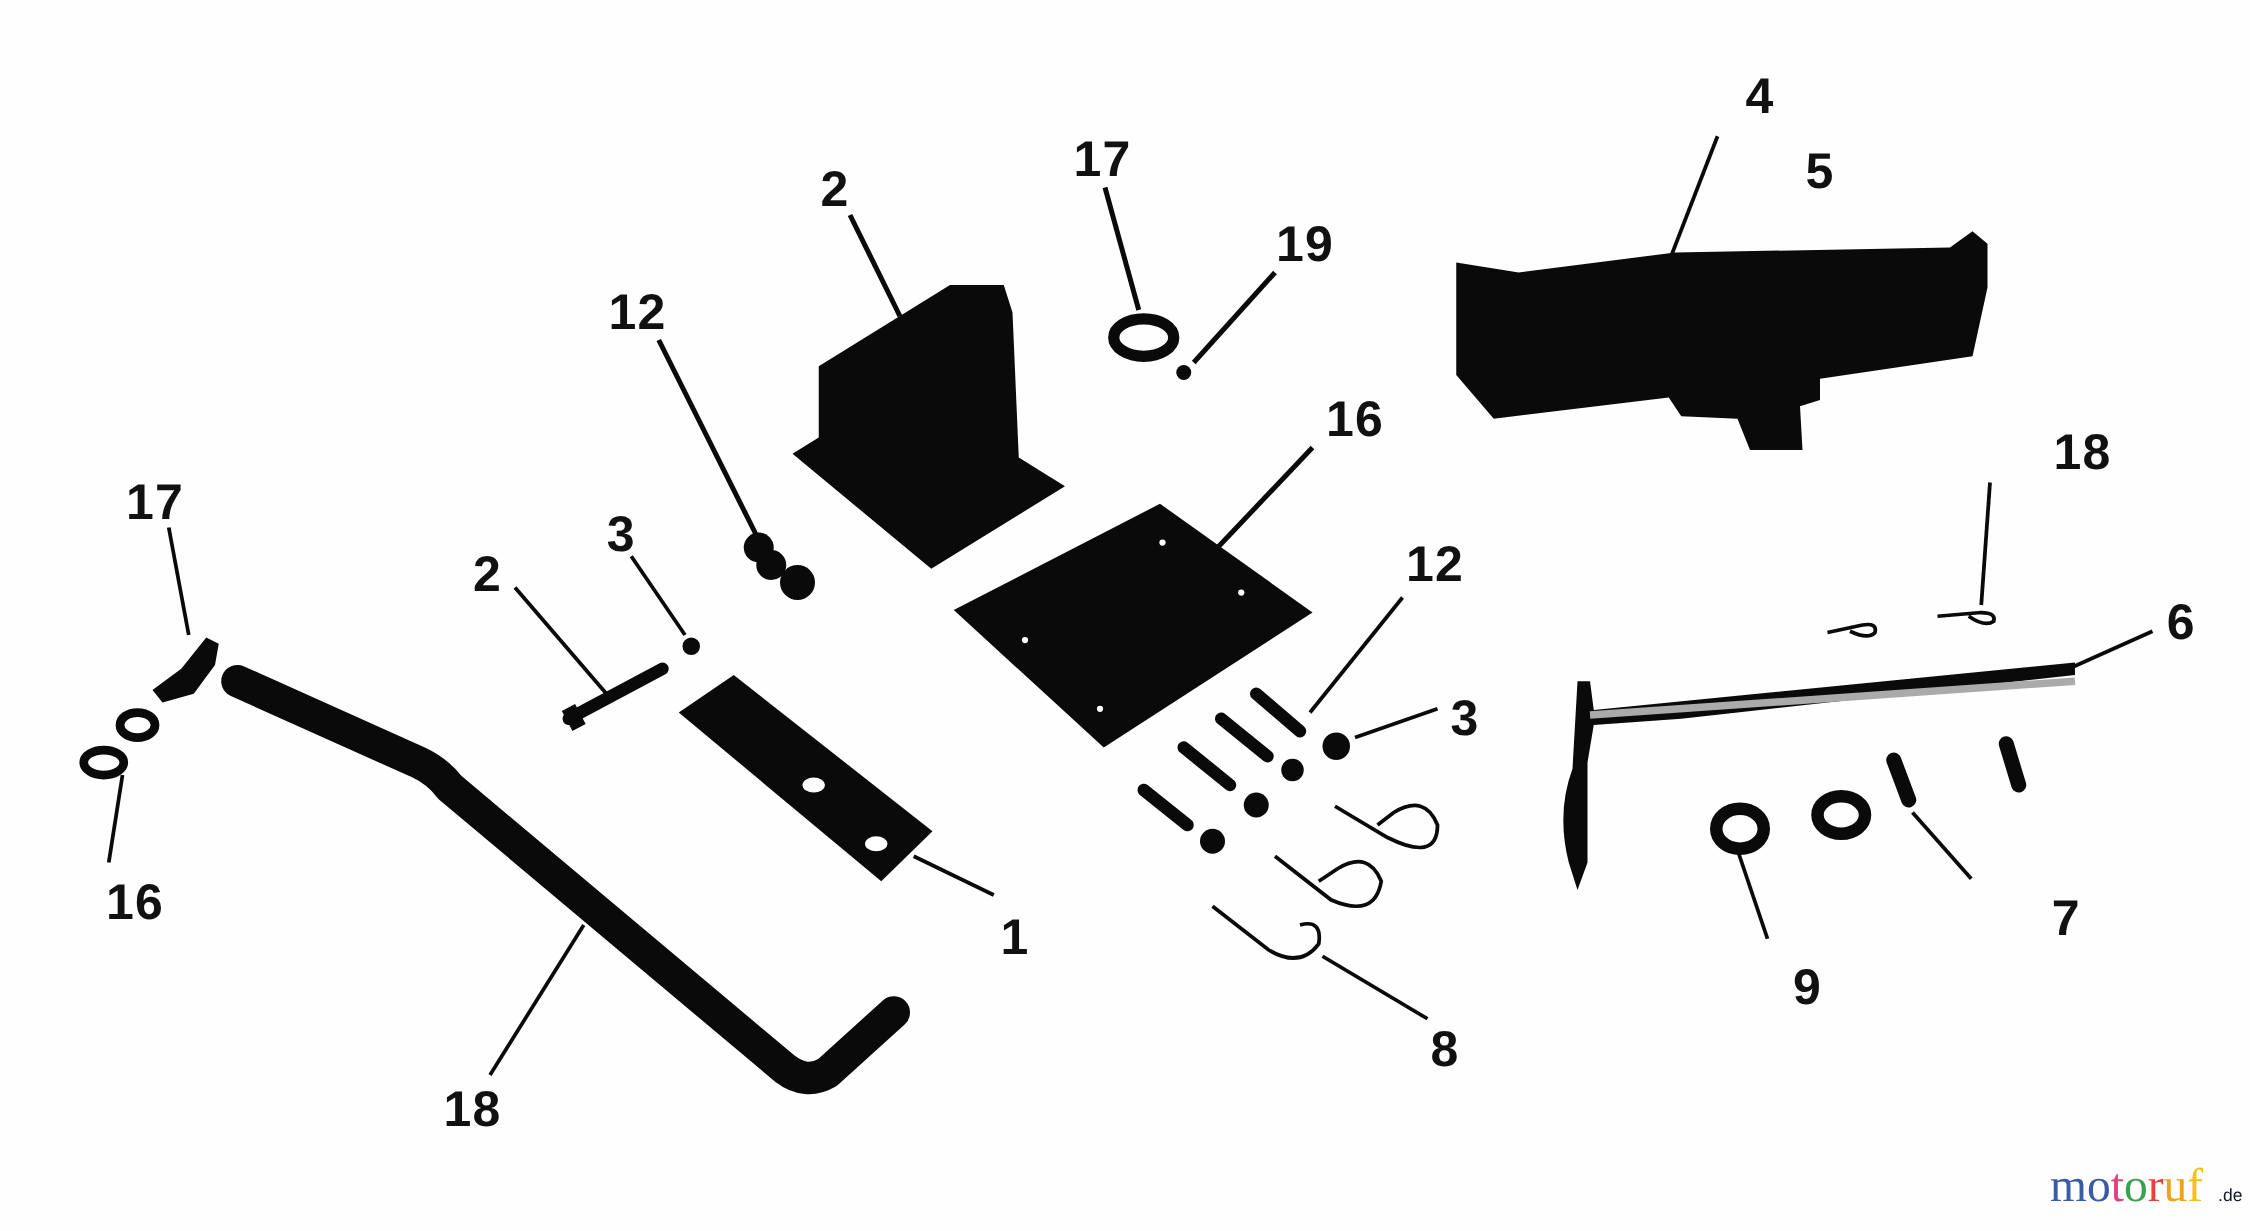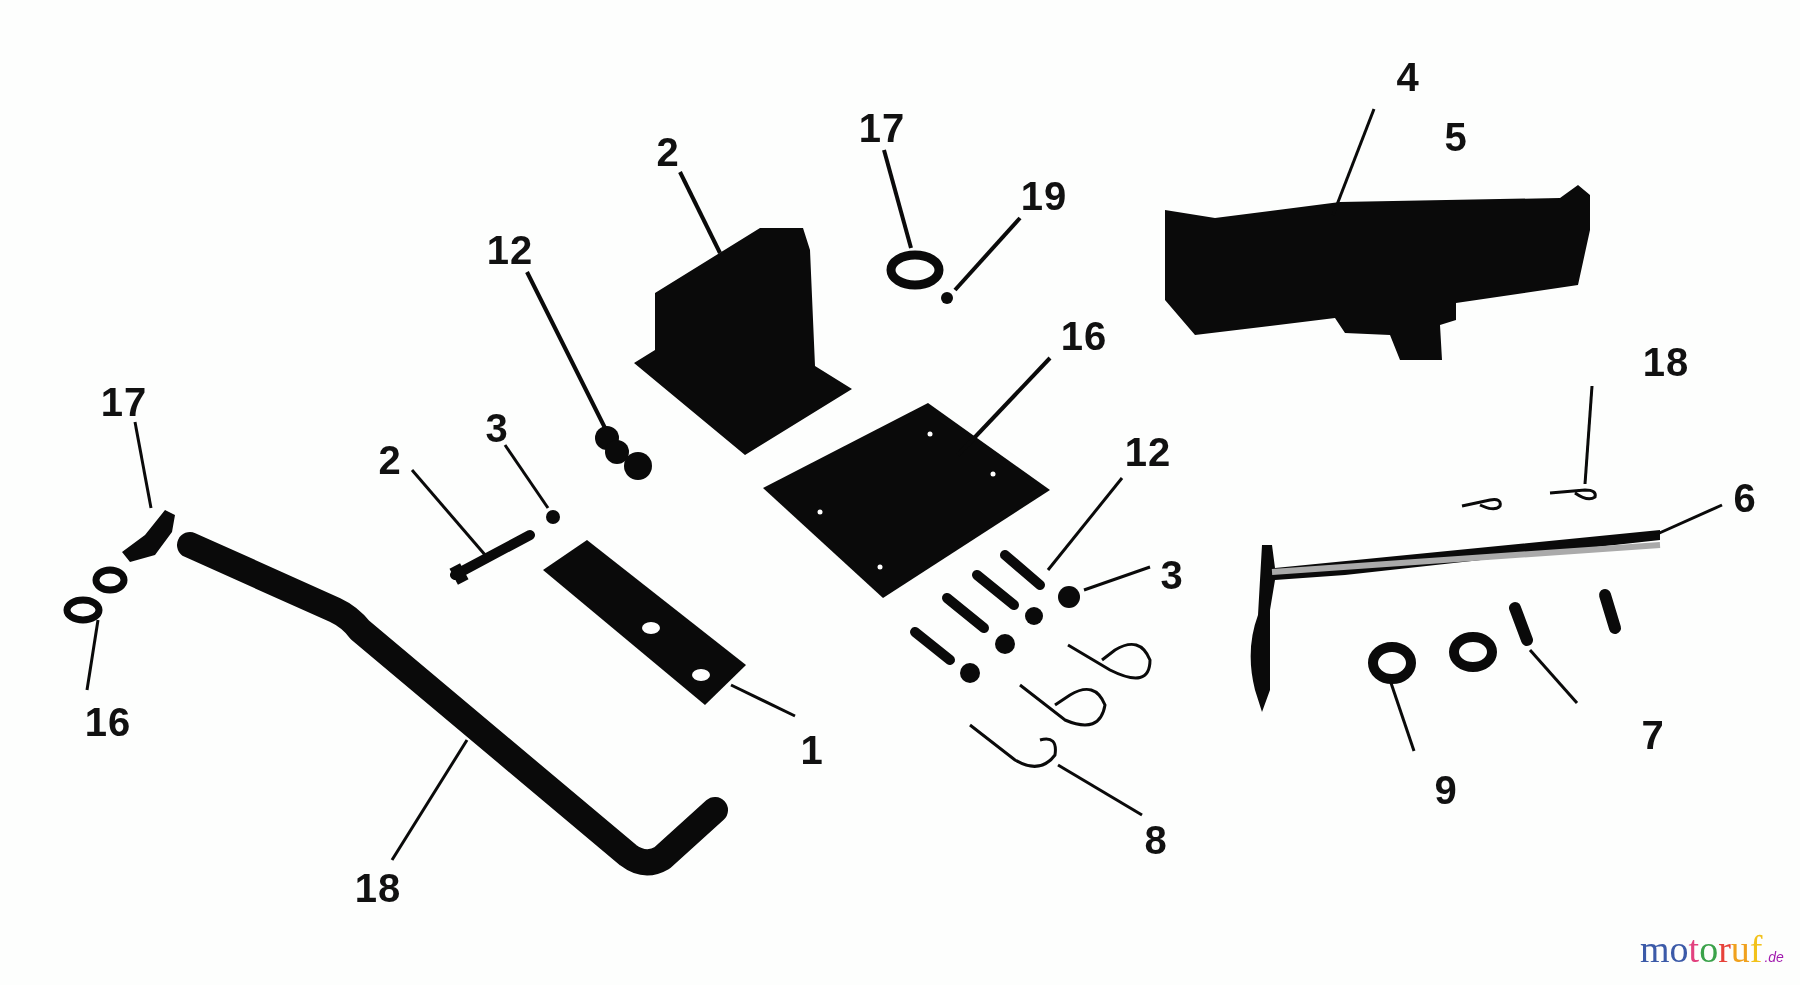--- a/index.html
+++ b/index.html
@@ -1,21 +1,21 @@
 <!DOCTYPE html>
 <html><head>
 <meta charset="utf-8">
 <style>
   html,body{margin:0;padding:0;background:#fdfefd;}
   body{width:1800px;height:985px;overflow:hidden;position:relative;font-family:"Liberation Sans",sans-serif;}
   #stage{position:absolute;left:0;top:0;width:1800px;height:985px;}
   .callout{position:absolute;font-family:"Liberation Sans",sans-serif;font-weight:bold;font-size:40px;color:#111;line-height:1;transform:translate(-50%,-50%);letter-spacing:1px;}
   .wm{position:absolute;left:1640px;top:930px;font-family:"Liberation Serif",serif;font-size:38px;line-height:1;}
   .wm span{display:inline-block;}
-  .wm .tld{font-family:"Liberation Sans",sans-serif;font-size:14px;color:#a21caf;margin-left:2px;font-style:italic;}
+  .wm .tld{font-family:"Liberation Sans",sans-serif;font-size:14px;color:#0f172a;margin-left:12px;}
 </style>
 </head>
 <body>
 
 <div id="stage">
   <svg width="1800" height="985" viewBox="0 0 1800 985">
     <g fill="#0a0a0a" stroke="#0a0a0a">
 
       <g>
         <polygon points="655,293 760,228 803,228 810,250 815,366 852,389 745,455 634,363 655,350" stroke="none"></polygon>

